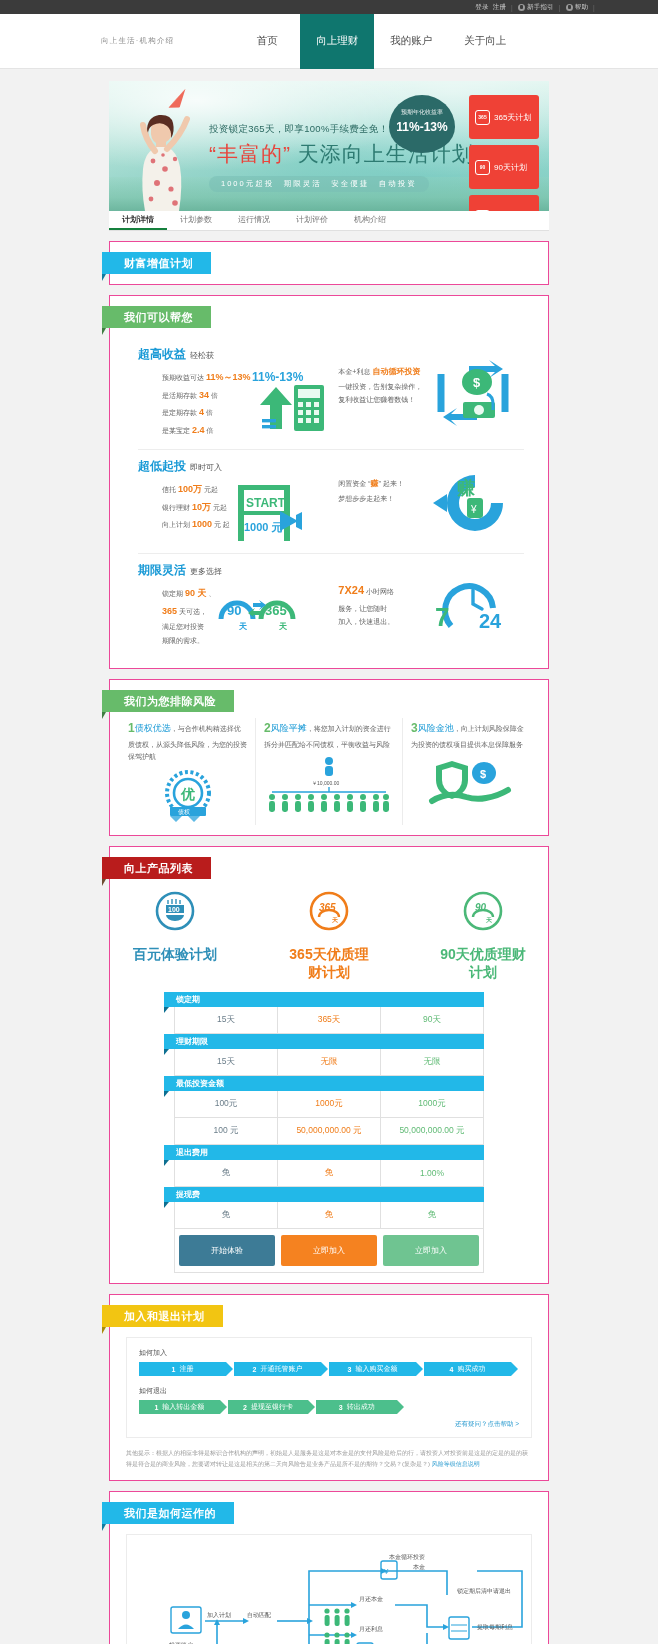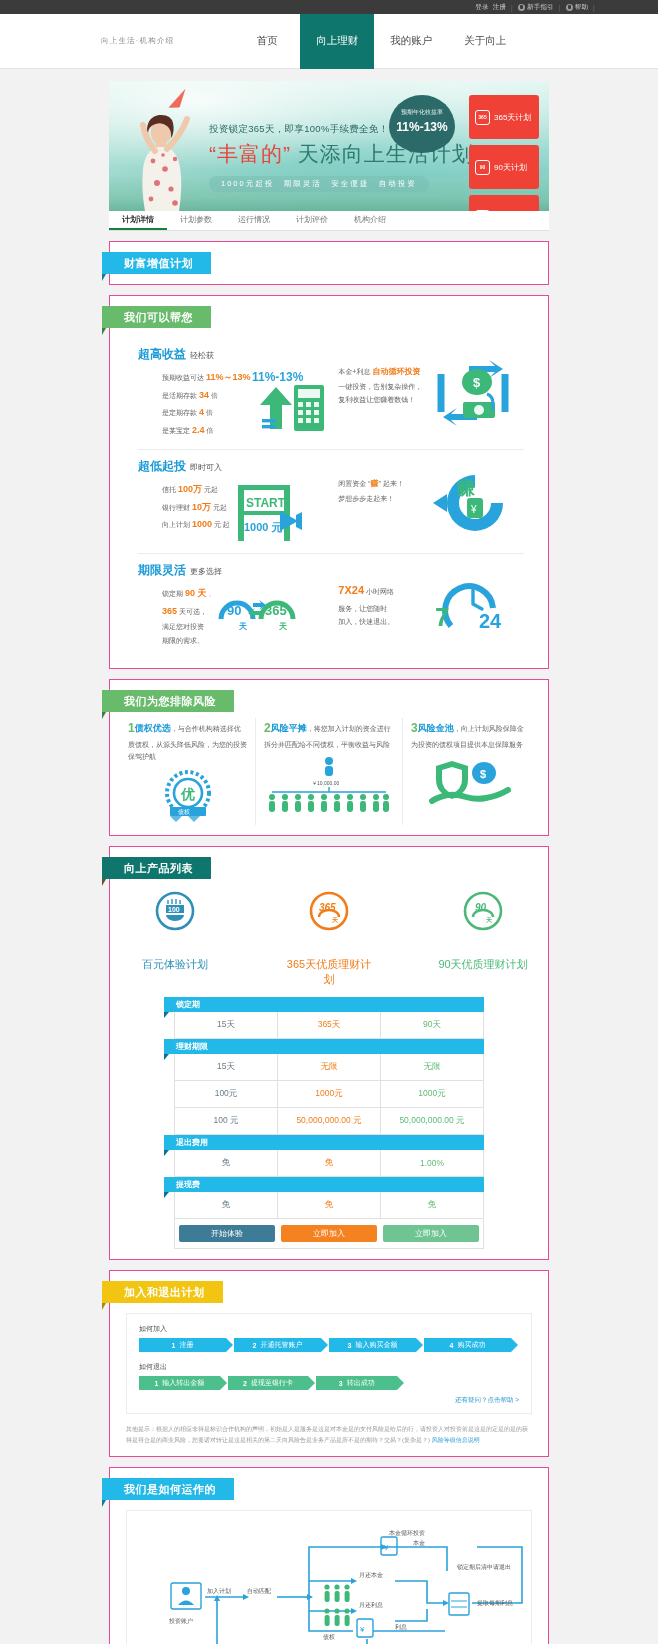--- a/index.html
+++ b/index.html
@@ -110,21 +110,21 @@
     width:440px;background:#fff;border:1px solid #ec4899;margin-top:10px;position:relative;
     padding-bottom:10px;
   }
   .ribbon{
     position:relative;display:inline-block;margin-left:-8px;margin-top:10px;
     height:22px;line-height:22px;padding:0 18px 0 22px;color:#fff;font-size:11px;font-weight:bold;
     letter-spacing:.5px;
   }
   .ribbon.blue{background:#22b8e8;}
   .ribbon.green{background:#67bb6a;}
-  .ribbon.brown{background:#0f766e;}
+  .ribbon.brown{background:#b91c1c;}
   .ribbon.yellow{background:#f2c512;}
   .ribbon::after{
     content:"";position:absolute;left:0;bottom:-7px;border-width:7px 4px 0 0;border-style:solid;
   }
   .ribbon.blue::after{border-color:#0f7ca0 transparent transparent transparent;}
   .ribbon.green::after{border-color:#3f7d41 transparent transparent transparent;}
   .ribbon.brown::after{border-color:#6e4c30 transparent transparent transparent;}
   .ribbon.yellow::after{border-color:#a98a09 transparent transparent transparent;}
 
   .panel-body{padding:10px 24px 0 28px;}
@@ -144,48 +144,48 @@
   .fr-desc{font-size:7px;color:#666;line-height:1.95;padding-top:4px;width:95px;}
   .fr-desc b{color:#f07d1a;font-size:8px;}
   .fr-desc b.orange-big{color:#f07d1a;font-size:11px;}
 
   
   .risk-cols{display:flex;padding:6px 10px 0 10px;}
   .risk-col{flex:1;padding:0 8px;position:relative;}
   .risk-col + .risk-col{border-left:1px solid #ececec;}
   .risk-head{font-size:7px;color:#666;line-height:1.75;}
   .risk-num{font-size:12px;font-weight:bold;color:#67bb6a;vertical-align:-1px;}
-  .risk-strong{font-size:9px;font-weight:bold;color:#1a9ad6;}
+  .risk-strong{font-size:9px;font-weight:normal;color:#1a9ad6;}
   .risk-art{height:62px;display:flex;align-items:flex-end;justify-content:center;padding-top:6px;}
 
   
   .prod-icons{display:flex;justify-content:center;gap:62px;padding:12px 0 4px 0;}
   .prod-ic{width:92px;text-align:center;}
-  .prod-ic .p-label{margin-top:24px;font-size:11px;font-weight:normal;}
+  .prod-ic .p-label{margin-top:13px;font-size:14px;font-weight:bold;}
   .ptable{width:310px;margin:6px auto 0 auto;}
   .prow-head{
     position:relative;height:15px;background:#22b8e8;color:#fff;font-size:8px;font-weight:bold;
     line-height:15px;padding-left:12px;margin-left:-10px;width:320px;
   }
   .prow-head::after{
     content:"";position:absolute;left:0;bottom:-6px;border-width:6px 5px 0 0;border-style:solid;
     border-color:#0d6f91 transparent transparent transparent;
   }
   .prow-cells{display:flex;border:1px solid #e0e0e0;border-top:none;}
   .pcell{
     flex:1;height:26px;display:flex;align-items:center;justify-content:center;
     font-size:8.5px;border-right:1px solid #e0e0e0;color:#5a8fa8;
   }
   .pcell:last-child{border-right:none;}
   .pcell.c1{color:#6b7e8a;}
   .pcell.c2{color:#f07d1a;}
   .pcell.c3{color:#61bb76;}
   .prow-btns{display:flex;border:1px solid #e0e0e0;border-top:none;padding:6px 4px;gap:6px;}
   .pbtn{
-    flex:1;height:17px;display:flex;align-items:center;justify-content:center;
+    flex:1;height:31px;display:flex;align-items:center;justify-content:center;
     color:#fff;font-size:8px;border-radius:2px;cursor:pointer;
   }
   .pbtn.b1{background:#3d7b96;}
   .pbtn.b2{background:#f58220;}
   .pbtn.b3{background:#6fc491;}
 
   
   .joinbox{margin:10px 16px 0 16px;border:1px solid #ececec;padding:10px 12px 8px 12px;}
   .jb-label{font-size:7px;color:#555;margin-bottom:4px;}
   .steps{display:flex;margin-bottom:10px;}
@@ -585,20 +585,21 @@
           <div class="pcell c3">90天</div>
         </div>
 
         <div class="prow-head">理财期限</div>
         <div class="prow-cells">
           <div class="pcell c1">15天</div>
           <div class="pcell c2">无限</div>
           <div class="pcell c3">无限</div>
         </div>
 
+        <div class="prow-head">最低投资金额</div>
         <div class="prow-cells">
           <div class="pcell c1">100元</div>
           <div class="pcell c2">1000元</div>
           <div class="pcell c3">1000元</div>
         </div>
 
         <div class="prow-cells">
           <div class="pcell c1">100 元</div>
           <div class="pcell c2">50,000,000.00 元</div>
           <div class="pcell c3">50,000,000.00 元</div>

